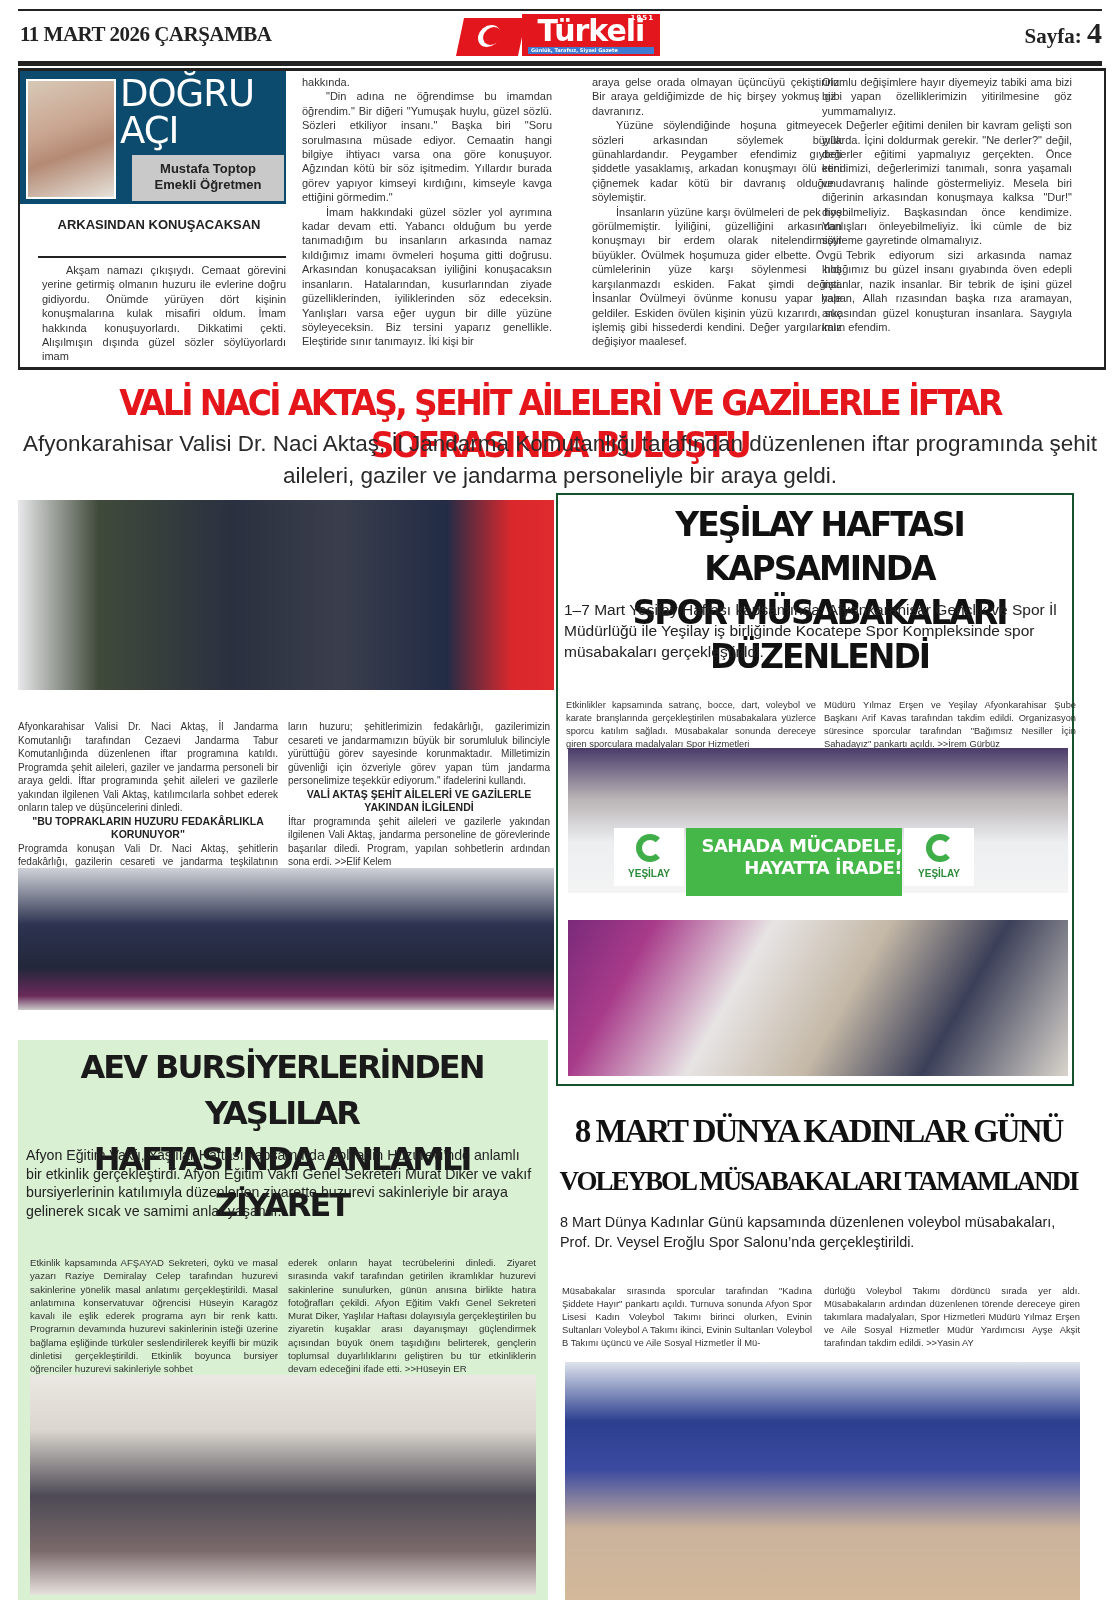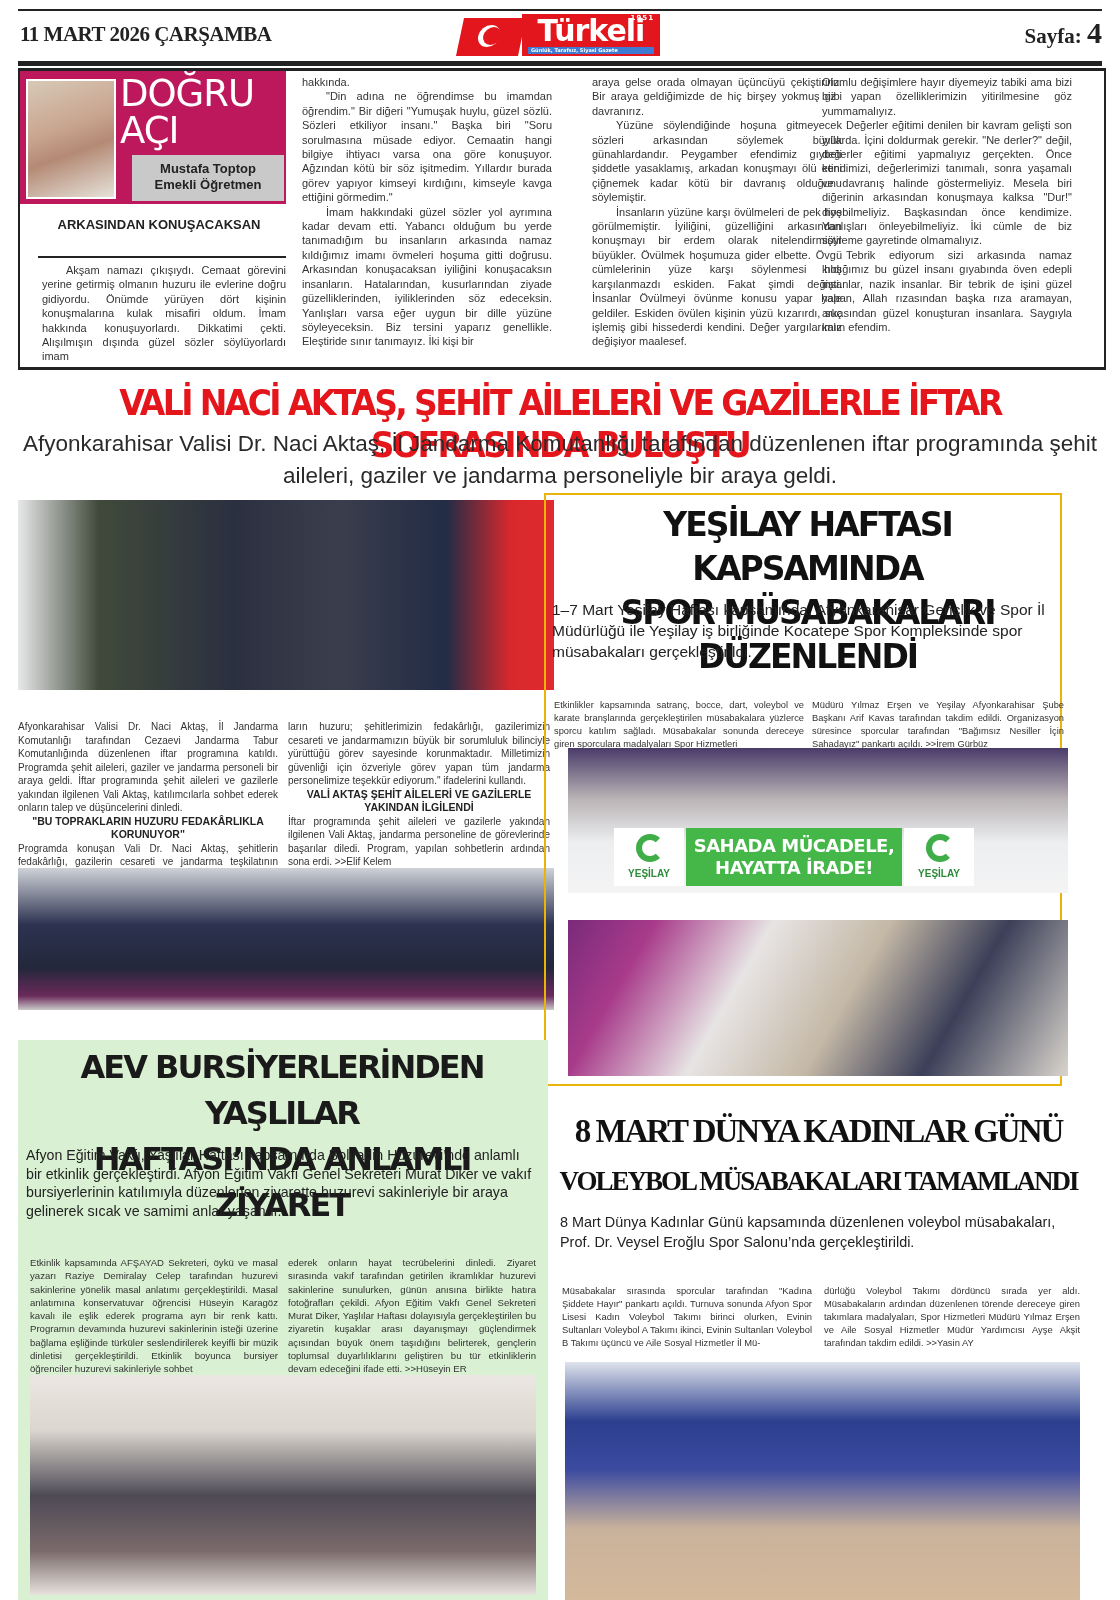--- a/index.html
+++ b/index.html
@@ -14,45 +14,45 @@
   .logo-flag { left: 0; top: 6px; width: 62px; height: 38px; background: #e2161c; transform: skewX(-12deg); }
   .logo-flag .moon { position: absolute; left: 18px; top: 7px; width: 22px; height: 22px; border-radius: 50%; background: #fff; }
   .logo-flag .moon2 { position: absolute; left: 23px; top: 9px; width: 18px; height: 18px; border-radius: 50%; background: #e2161c; }
   .logo-box { left: 62px; top: 2px; width: 138px; height: 42px; background: #e2161c; color: #fff; font-family: "DejaVu Sans", sans-serif; font-weight: bold; font-size: 30px; line-height: 34px; text-align: center; letter-spacing: -1px; }
   .logo-sub { position: absolute; left: 6px; bottom: 2px; width: 126px; height: 7px; background: #3f7bd0; font-size: 5px; line-height: 7px; color: #fff; letter-spacing: 0; text-align: left; padding-left: 3px; }
   .logo-year { position: absolute; right: 6px; top: 0; font-size: 7px; line-height: 9px; letter-spacing: 1px; }
   .hdr-line-thick { left: 18px; right: 18px; top: 61px; height: 5px; background: #222; }
 
   
   .col-box { left: 18px; top: 68px; width: 1088px; height: 302px; border: 2px solid #222; border-top: 3px solid #222; border-bottom: 3px solid #222; }
-  .col-head { left: 0; top: 0; width: 266px; height: 133px; background: #be185d; }
+  .col-head { left: 0; top: 0; width: 266px; height: 133px; background: #0c4a6e; }
   .photo { background: linear-gradient(160deg, #d7c9b7 0%, #c9a590 40%, #b48a74 60%, #e6e2da 100%); }
   .portrait { left: 6px; top: 8px; width: 90px; height: 120px; border: 2px solid #fff; }
   .col-title { left: 100px; top: 4px; color: #fff; font-family: "DejaVu Sans", sans-serif; font-size: 37px; line-height: 37px; font-weight: normal; letter-spacing: -1px; }
   .col-author { left: 112px; top: 84px; width: 152px; height: 46px; background: #c9c9c9; color: #222; font-weight: bold; font-size: 13px; line-height: 16px; text-align: center; padding-top: 6px; }
   .art-title { left: 14px; top: 146px; width: 250px; text-align: center; font-weight: bold; font-size: 13px; line-height: 16px; }
   .art-rule { left: 18px; top: 185px; width: 248px; height: 2px; background: #222; }
   .txt { font-size: 11px; line-height: 14.4px; text-align: justify; color: #333; }
   .txt p { text-indent: 24px; }
   .txt p.noind { text-indent: 0; }
 
   
   .h-red { left: 14px; top: 384px; width: 1092px; text-align: center; color: #e4151b; font-family: "DejaVu Sans", sans-serif; font-weight: bold; font-size: 33px; line-height: 40px; letter-spacing: -2.6px; transform: scaleY(1.05); }
   .sub-red { left: 14px; top: 428px; width: 1092px; text-align: center; font-size: 22.5px; line-height: 32px; color: #2a2a2a; }
 
   .img1 { left: 18px; top: 500px; width: 536px; height: 190px; background: linear-gradient(90deg, #e8e8ea 0%, #404a3a 15%, #2b3040 40%, #3a3e4c 60%, #232c46 80%, #d9282d 92%, #e02a2e 100%); }
   .img2 { left: 18px; top: 868px; width: 536px; height: 142px; background: linear-gradient(180deg, #cfd2d8 0%, #2d3350 40%, #22273b 70%, #6a2a5a 90%, #c9c9c9 100%); }
 
-  .blue-box { left: 544px; top: 493px; width: 518px; height: 593px; border: 2px solid #eab308; }
+  .blue-box { left: 556px; top: 493px; width: 518px; height: 593px; border: 2px solid #14532d; }
   .h-black { font-family: "DejaVu Sans", sans-serif; font-weight: bold; color: #111; text-align: center; letter-spacing: -2px; }
   .sub-dark { color: #222; }
   .txt-sm { font-size: 10px; line-height: 13.5px; color: #333; text-align: justify; margin-top: 24px; }
 
   .img3 { left: 568px; top: 748px; width: 500px; height: 145px; background: linear-gradient(180deg, #4a3c6a 0%, #b9b3b5 35%, #eceef0 65%, #f4f4f4 100%); }
-  .banner { position: absolute; left: 118px; top: 80px; width: 216px; height: 58px; background: #45b749; color: #fff; font-family: "DejaVu Sans", sans-serif; font-weight: bold; font-size: 18px; line-height: 22px; text-align: center; padding-top: 7px; letter-spacing: -0.5px; }
+  .banner { position: absolute; left: 118px; top: 80px; width: 216px; height: 68px; background: #45b749; color: #fff; font-family: "DejaVu Sans", sans-serif; font-weight: bold; font-size: 18px; line-height: 22px; text-align: right; padding-top: 7px; letter-spacing: -0.5px; }
   .ybrand { position: absolute; width: 70px; height: 58px; top: 80px; background: #fff; color: #2d8a3a; font-weight: bold; font-size: 10px; text-align: center; padding-top: 40px; }
   .ybrand .cres { position: absolute; left: 22px; top: 6px; width: 28px; height: 28px; border-radius: 50%; border: 6px solid #3fae49; border-right-color: transparent; }
   .img4 { left: 568px; top: 920px; width: 500px; height: 156px; background: linear-gradient(120deg, #7a2a7a 0%, #a83b8a 15%, #e7e4e4 35%, #c4b8a6 55%, #3b3f58 75%, #d9d4cc 100%); }
 
   .green-box { left: 18px; top: 1040px; width: 530px; height: 560px; background: #d9f0d2; }
   .img5 { left: 30px; top: 1375px; width: 506px; height: 220px; background: linear-gradient(180deg, #ebe7e2 0%, #dbd6ce 25%, #4d4a55 55%, #7b6a6b 80%, #e6e2de 100%); }
   .img6 { left: 565px; top: 1362px; width: 515px; height: 238px; background: linear-gradient(180deg, #dee3ec 0%, #2c3f8f 25%, #3b4aa0 45%, #c9b29c 70%, #d4b99a 100%); }
 </style>
 </head>
 <body>

